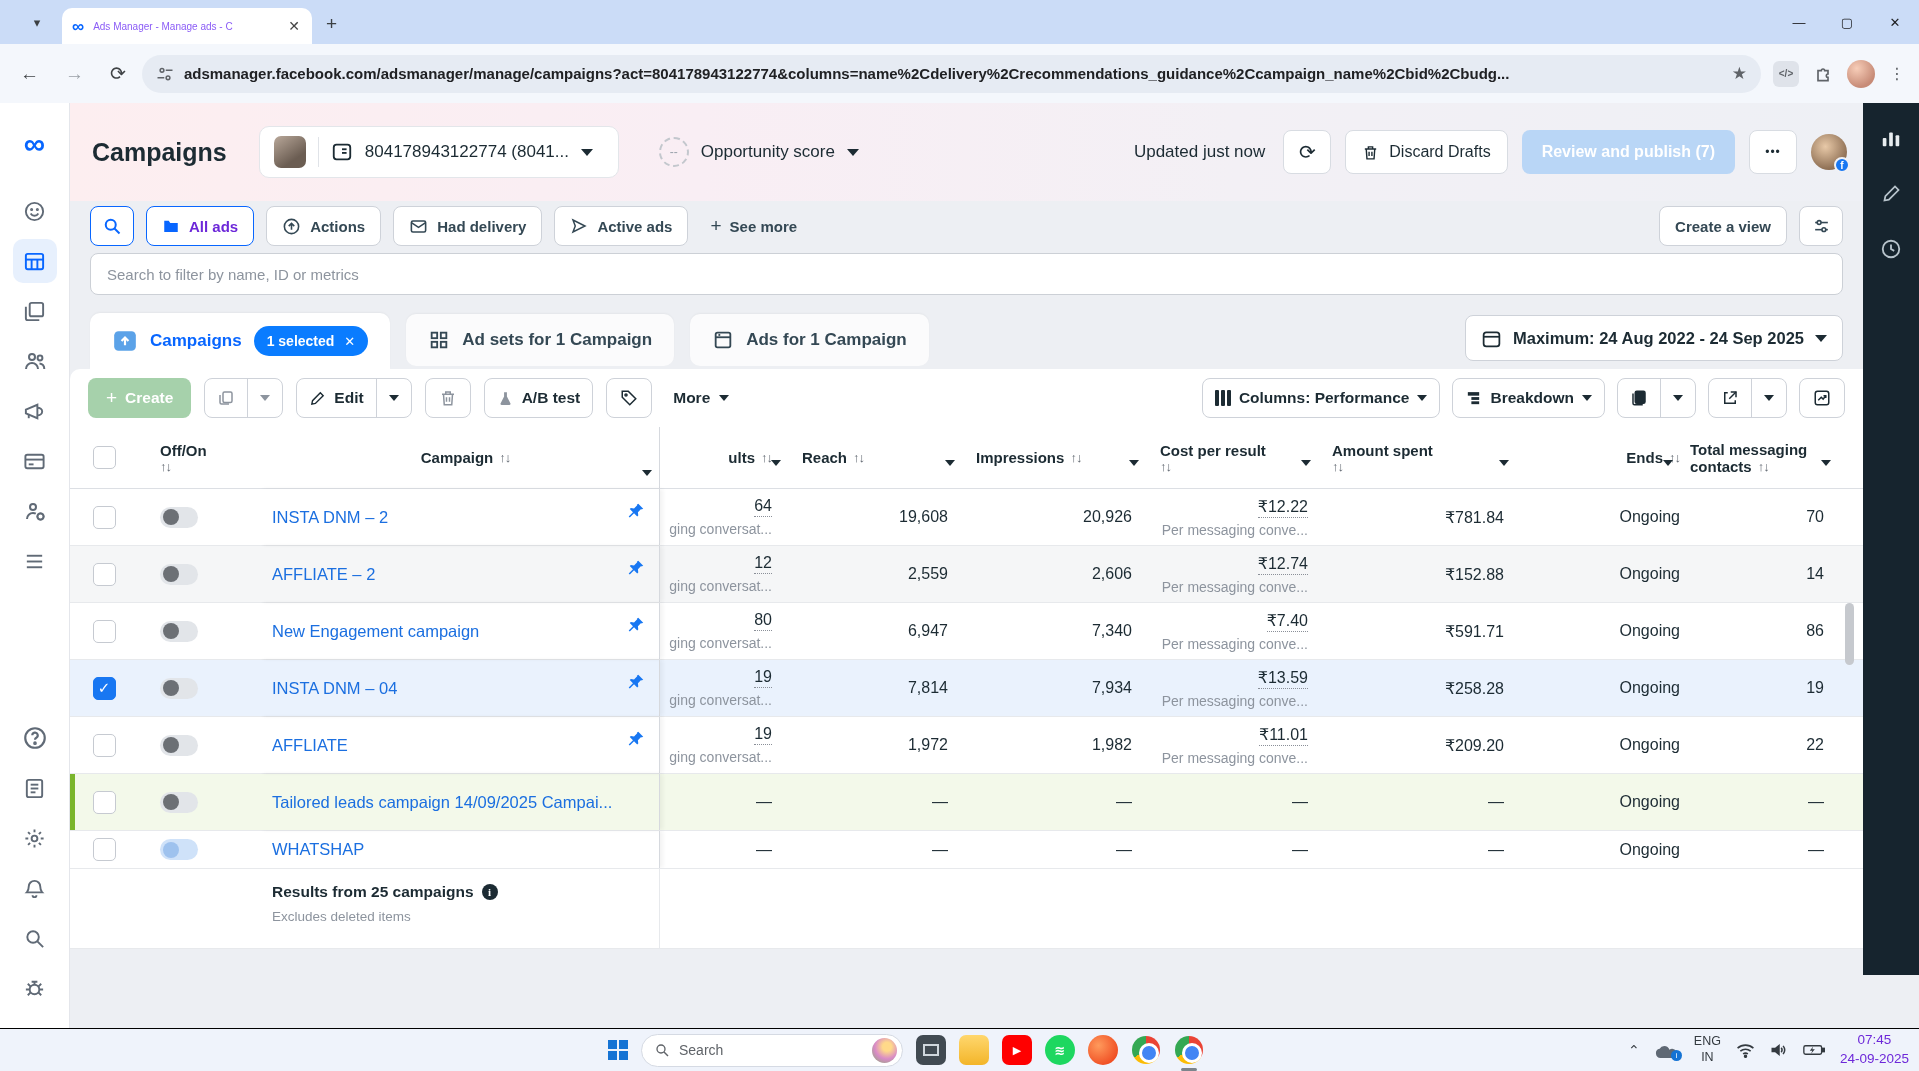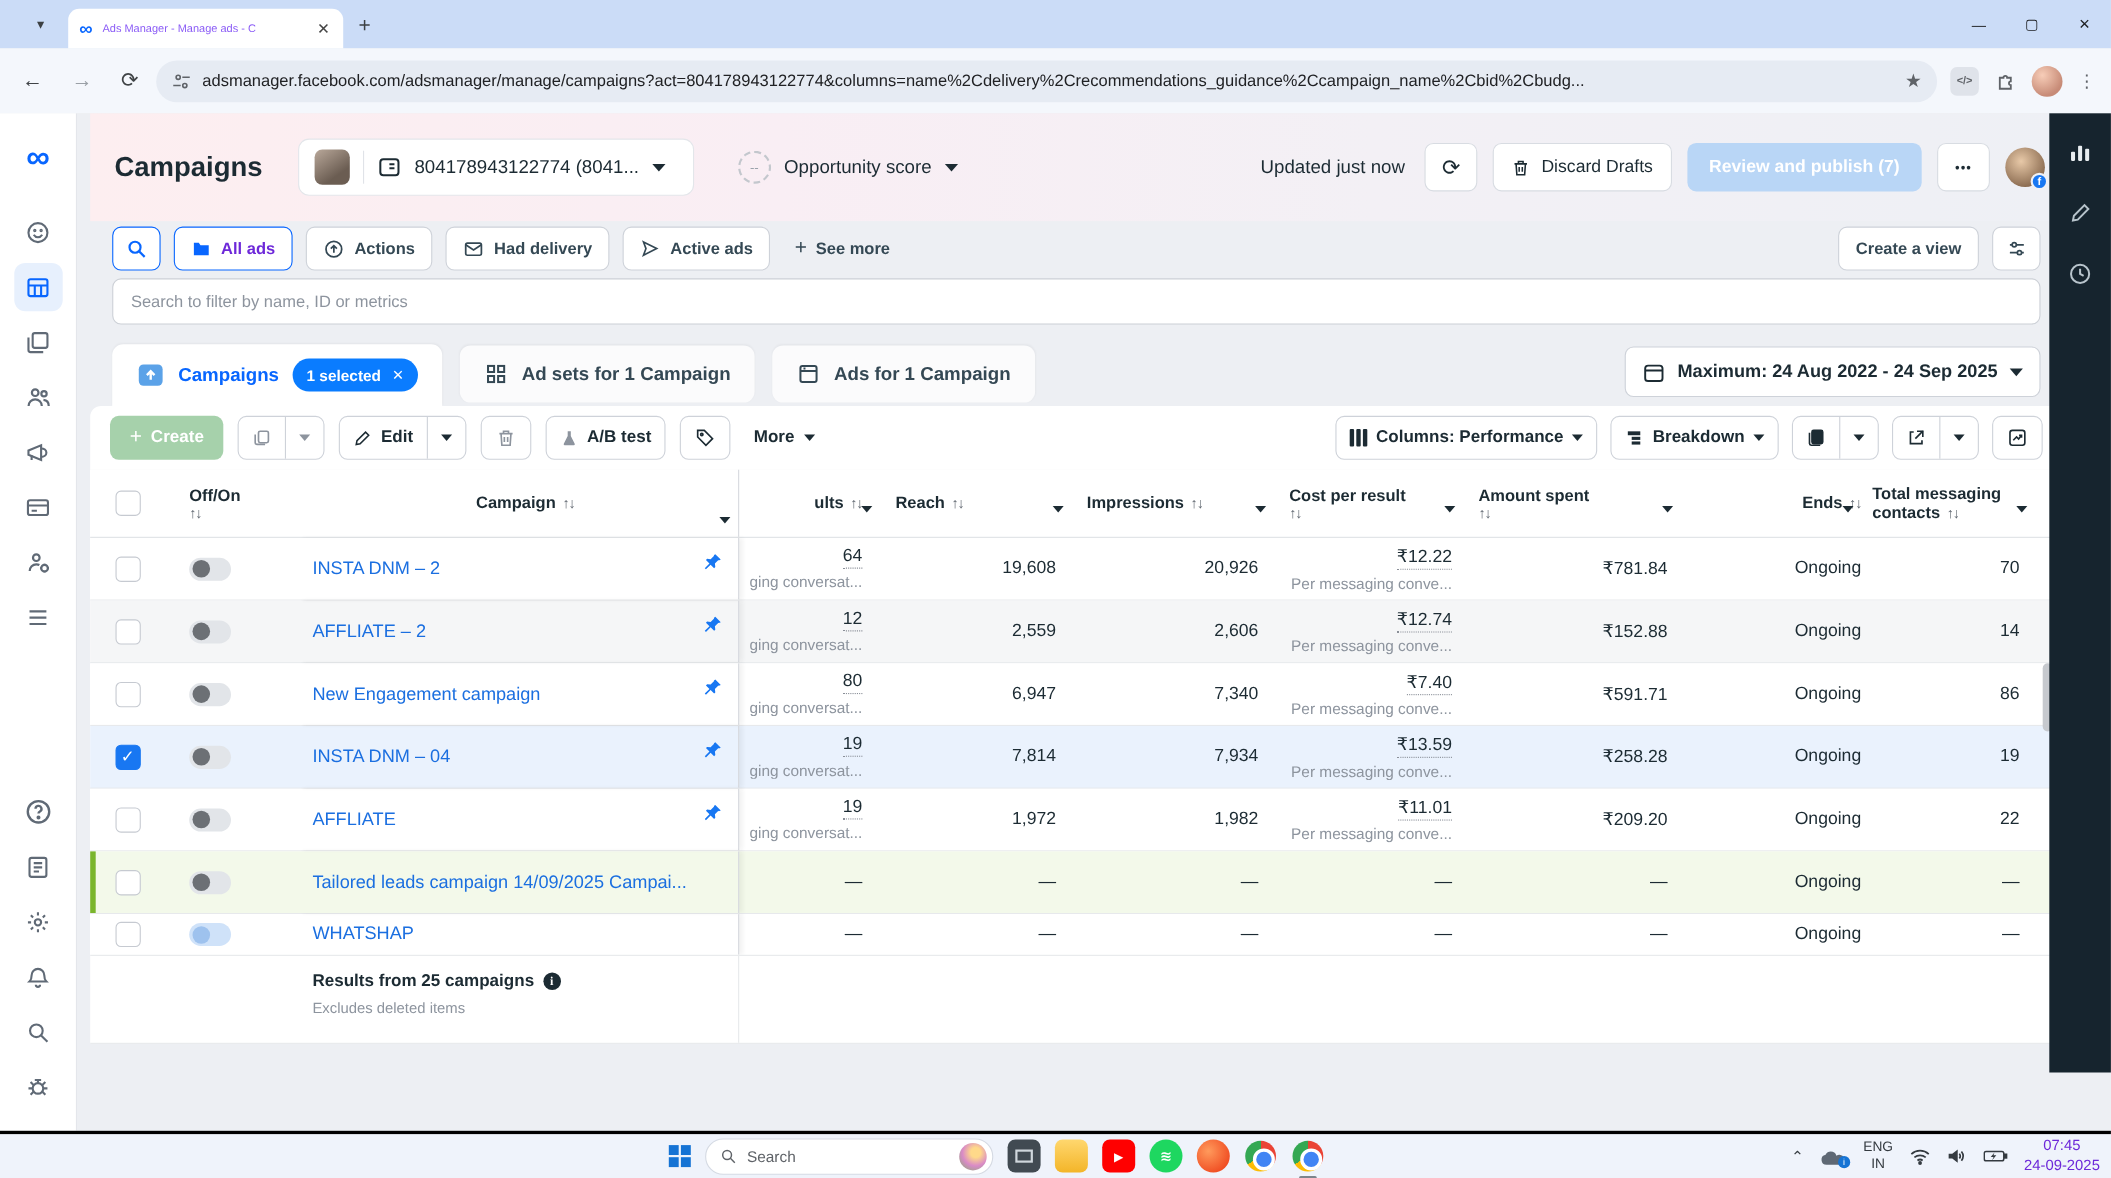--- a/index.html
+++ b/index.html
@@ -13,42 +13,42 @@
   .tab-title { font-size:10px; color:#8b5cf6; white-space:nowrap; overflow:hidden; flex:1; }
   .meta-glyph { color:#0866ff; font-weight:bold; font-size:17px; line-height:1; }
   .tab-close { color:#444; font-size:14px; padding:0 2px; }
   .newtab { font-size:19px; color:#3c4043; margin:0 0 9px 14px; }
   .wincontrols { position:absolute; right:0; top:0; height:44px; display:flex; }
   .wincontrols span { width:48px; height:44px; display:flex; align-items:center; justify-content:center; font-size:13px; color:#202124; }
 
   .urlrow { position:absolute; left:0; top:44px; width:1919px; height:59px; background:#f4f7fc; display:flex; align-items:center; }
   .navbtn { font-size:19px; color:#3f4346; margin-left:20px; }
   .navbtn.dis { color:#9aa0a6; }
-  .omnibox { height:38px; flex:1; margin:0 12px 0 16px; background:#e6ebf3; border-radius:20px; display:flex; align-items:center; padding:0 14px; gap:10px; }
+  .omnibox { height:38px; flex:1; margin:0 12px 0 16px; background:#e6ebf3; border-radius:20px; display:flex; align-items:center; padding:0 14px; gap:10px;font-weight:bold; }
   .siteinfo { width:18px; height:18px; color:#5f6368; }
   .urltext { font-size:15px; color:#202124; white-space:nowrap; overflow:hidden; flex:1; }
   .star { color:#5f6368; font-size:17px; }
   .chrome-right { display:flex; align-items:center; gap:14px; margin-right:14px; }
   .ext-code { width:26px; height:26px; border-radius:6px; background:#dfe3ea; color:#5f6368; font-size:10px; display:flex; align-items:center; justify-content:center; font-weight:bold; }
   .puzzle { color:#5f6368; }
   .chrome-avatar { width:28px; height:28px; border-radius:50%; background:radial-gradient(circle at 35% 30%, #f7cdb8, #c78b77 70%); }
   .kebab { color:#5f6368; font-size:16px; letter-spacing:0; }
 
   
   .app { position:absolute; left:0; top:103px; width:1919px; height:925px; background:#edeff3; }
   .lsidebar { position:absolute; left:0; top:0; width:70px; height:925px; background:#fff; border-right:1px solid #e4e6eb; display:flex; flex-direction:column; align-items:center; }
   .ls-logo { margin:26px 0 30px; color:#0866ff; font-size:30px; font-weight:bold; line-height:1; }
   .ls-icon { width:44px; height:44px; border-radius:10px; display:flex; align-items:center; justify-content:center; color:#606a76; margin-bottom:6px; }
   .ls-icon.active { background:#e7f0fd; color:#0866ff; }
   .ls-spacer { flex:1; }
 
   .rpanel { position:absolute; right:0; top:0; width:56px; height:872px; background:#16242e; display:flex; flex-direction:column; align-items:center; padding-top:24px; gap:34px; }
   .rp-icon { color:#b8c4cc; }
 
-  .content { position:absolute; left:82px; top:0; width:1793px; height:925px; }
+  .content { position:absolute; left:70px; top:0; width:1793px; height:925px; }
 
   
   .apphead { position:absolute; left:0; top:0; width:1793px; height:98px; background:linear-gradient(90deg,#fdeef0 0%,#f9eef4 35%,#f3f0f5 65%,#eef0f5 100%); display:flex; align-items:center; }
   .page-title { font-size:25px; font-weight:bold; color:#1c2b33; margin-left:22px; }
   .acct-pill { margin-left:32px; height:52px; width:360px; background:#fff; border:1px solid #e3e6ea; border-radius:10px; display:flex; align-items:center; padding:0 14px; gap:12px; }
   .acct-avatar { width:32px; height:32px; border-radius:7px; background:linear-gradient(145deg,#b9a89a,#6b5d52 70%); }
   .acct-sep { width:1px; height:30px; background:#e0e3e8; }
   .acct-icon { color:#1c2b33; }
   .acct-id { font-size:17px; color:#1c2b33; white-space:nowrap; overflow:hidden; }
   .caret { width:0; height:0; border-left:6px solid transparent; border-right:6px solid transparent; border-top:7px solid #1c2b33; flex:none; }
@@ -138,21 +138,21 @@
   .footer { display:flex; border-bottom:1px solid #e7e9ec; height:80px; }
   .foot-frozen { width:590px; padding:14px 0 0 202px; border-right:1px solid #e7e9ec; }
   .foot-title { font-size:15.5px; font-weight:bold; color:#1c2b33; display:flex; align-items:center; gap:8px; }
   .info-i { width:16px; height:16px; border-radius:50%; background:#1c2b33; color:#fff; font-size:11px; font-weight:bold; display:flex; align-items:center; justify-content:center; font-family:"Liberation Serif",serif; }
   .foot-note { font-size:13.5px; color:#8d949e; margin-top:8px; }
   .hscroll { position:absolute; left:3px; top:949px; width:1779px; height:14px; background:#f0f1f3; border-radius:7px; }
   .hscroll i { position:absolute; left:547px; top:2px; width:1228px; height:10px; background:#c6c9ce; border-radius:5px; }
   .vscroll { position:absolute; left:1775px; top:500px; width:9px; height:62px; background:#c6c9ce; border-radius:5px; }
 
   
-  .taskbar { position:absolute; left:0; top:1028px; width:1919px; height:43px; background:#eff3fb; border-top:3px solid #000000; display:flex; align-items:center; }
+  .taskbar { position:absolute; left:0; top:1028px; width:1919px; height:43px; background:#eff3fb; border-top:1px solid #000000; display:flex; align-items:center; }
   .tb-center { position:absolute; left:608px; display:flex; align-items:center; gap:13px; height:43px; }
   .winlogo { display:grid; grid-template-columns:9px 9px; grid-template-rows:9px 9px; gap:2px; }
   .winlogo i { background:#1573d4; }
   .tsearch { width:262px; height:33px; background:#fff; border:1px solid #d5dae3; border-radius:17px; display:flex; align-items:center; padding:0 5px 0 12px; gap:9px; }
   .tsearch span { font-size:14px; color:#5f6368; flex:1; }
   .bing-pic { width:25px; height:25px; border-radius:50%; background:radial-gradient(circle at 60% 35%, #ffd98a 20%, #d98ac7 55%, #7fb069 100%); }
   .appico { width:30px; height:30px; border-radius:7px; display:flex; align-items:center; justify-content:center; position:relative; }
   .ico-dark { background:#414a52; } .ico-dark i { width:16px; height:12px; border:2px solid #cfd6dc; display:block; }
   .ico-folder { background:linear-gradient(180deg,#ffd76e,#f3b529); }
   .ico-yt { background:#f00; color:#fff; font-size:11px; }

